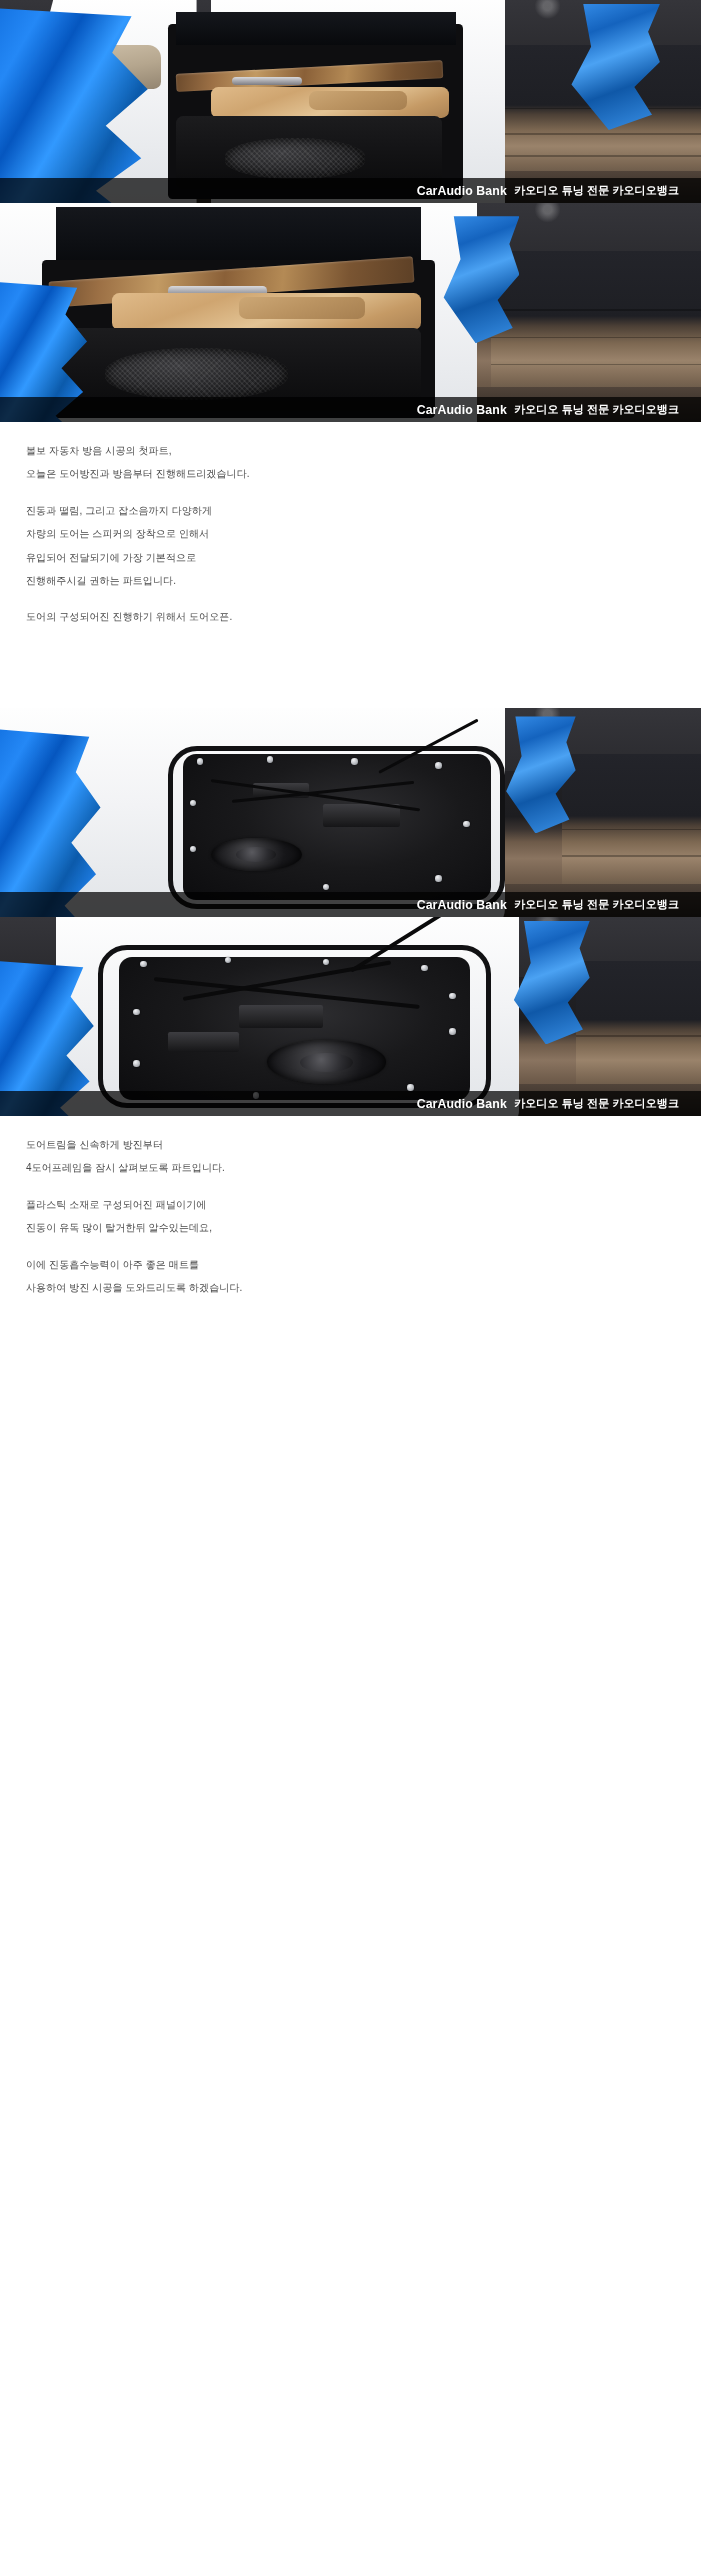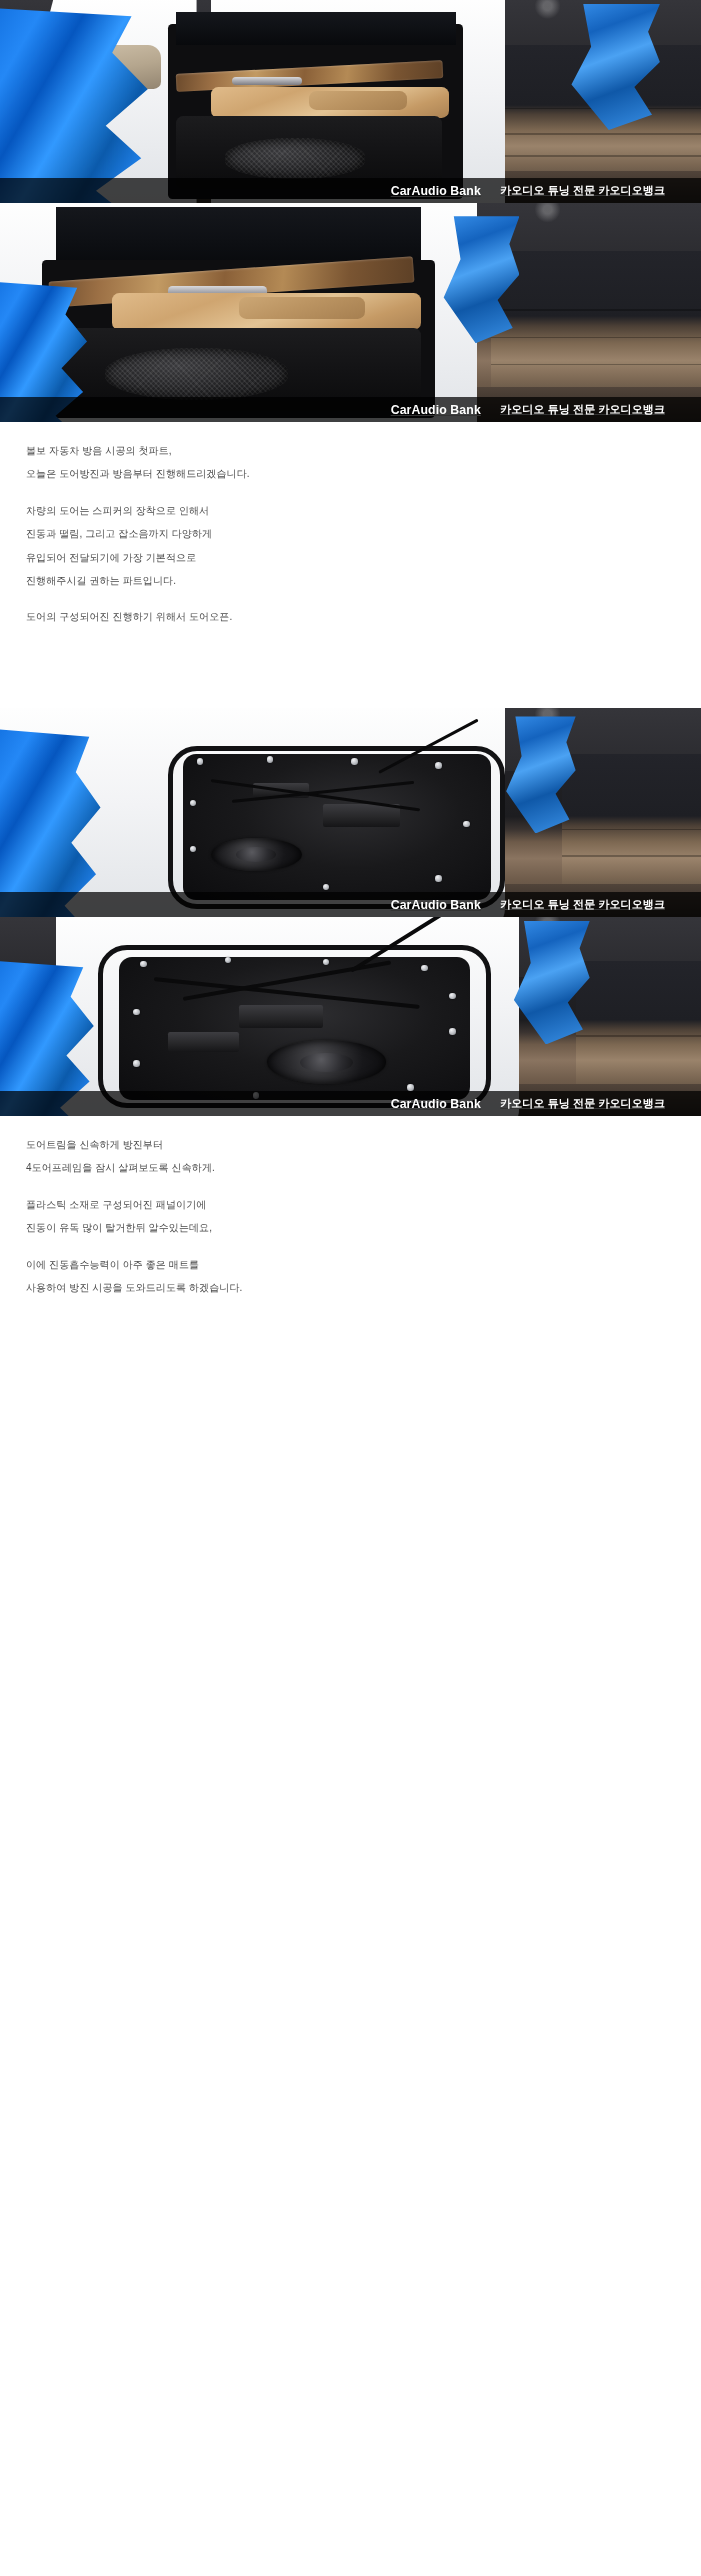--- a/index.html
+++ b/index.html
@@ -35,36 +35,34 @@
   .wm {
     position: absolute;
     left: 0;
     right: 0;
     bottom: 0;
     height: 25px;
     background: rgba(0,0,0,0.72);
     display: flex;
     align-items: center;
     justify-content: flex-end;
-    padding-right: 37px;
+    padding-right: 23px;
     gap: 7.3px;
-    text-decoration: underline;
   }
   .wm .brand {
     color: #ffffff;
     font-size: 12.3px;
     font-weight: bold;
     letter-spacing: 0.1px;
   }
   .wm .ko {
     color: #ffffff;
     font-size: 11px;
     font-weight: bold;
     letter-spacing: 0.1px;
-    margin-left: 12px;
   }
 
   
   .textblock {
     padding: 19px 26px 7.3px 26px;
     background: #ffffff;
   }
   .textblock p {
     margin: 0 0 4.4px 0;
     font-size: 10px;
@@ -309,22 +307,22 @@
     <div class="wm">
       <span class="brand">CarAudio Bank</span>
       <span class="ko">카오디오 튜닝 전문 카오디오뱅크</span>
     </div>
   </div>
 
   <div class="textblock">
     <p>볼보 자동차 방음 시공의 첫파트,</p>
     <p>오늘은 도어방진과 방음부터 진행해드리겠습니다.</p>
     <div class="gap"></div>
+    <p>진동과 떨림, 그리고 잡소음까지 다양하게</p>
     <p>차량의 도어는 스피커의 장착으로 인해서</p>
-    <p>진동과 떨림, 그리고 잡소음까지 다양하게</p>
     <p>유입되어 전달되기에 가장 기본적으로</p>
     <p>진행해주시길 권하는 파트입니다.</p>
     <div class="gap"></div>
     <p>도어의 구성되어진 진행하기 위해서 도어오픈.</p>
   </div>
 
   <div class="spacer-lg"></div>
 
   <div class="photo" style="height:209px;">
     <div class="scene">
@@ -404,21 +402,21 @@
       <div class="blue-right" style="right:16%; top:2%; width:12%; height:62%;"></div>
     </div>
     <div class="wm">
       <span class="brand">CarAudio Bank</span>
       <span class="ko">카오디오 튜닝 전문 카오디오뱅크</span>
     </div>
   </div>
 
   <div class="textblock">
     <p>도어트림을 신속하게 방진부터</p>
-    <p>4도어프레임을 잠시 살펴보도록 신속하게.</p>
+    <p>4도어프레임을 잠시 살펴보도록 파트입니다.</p>
     <div class="gap"></div>
     <p>플라스틱 소재로 구성되어진 패널이기에</p>
     <p>진동이 유독 많이 탈거한뒤 알수있는데요,</p>
     <div class="gap"></div>
     <p>이에 진동흡수능력이 아주 좋은 매트를</p>
     <p>사용하여 방진 시공을 도와드리도록 하겠습니다.</p>
   </div>
 
   <div class="spacer-sm"></div>
 </div>

